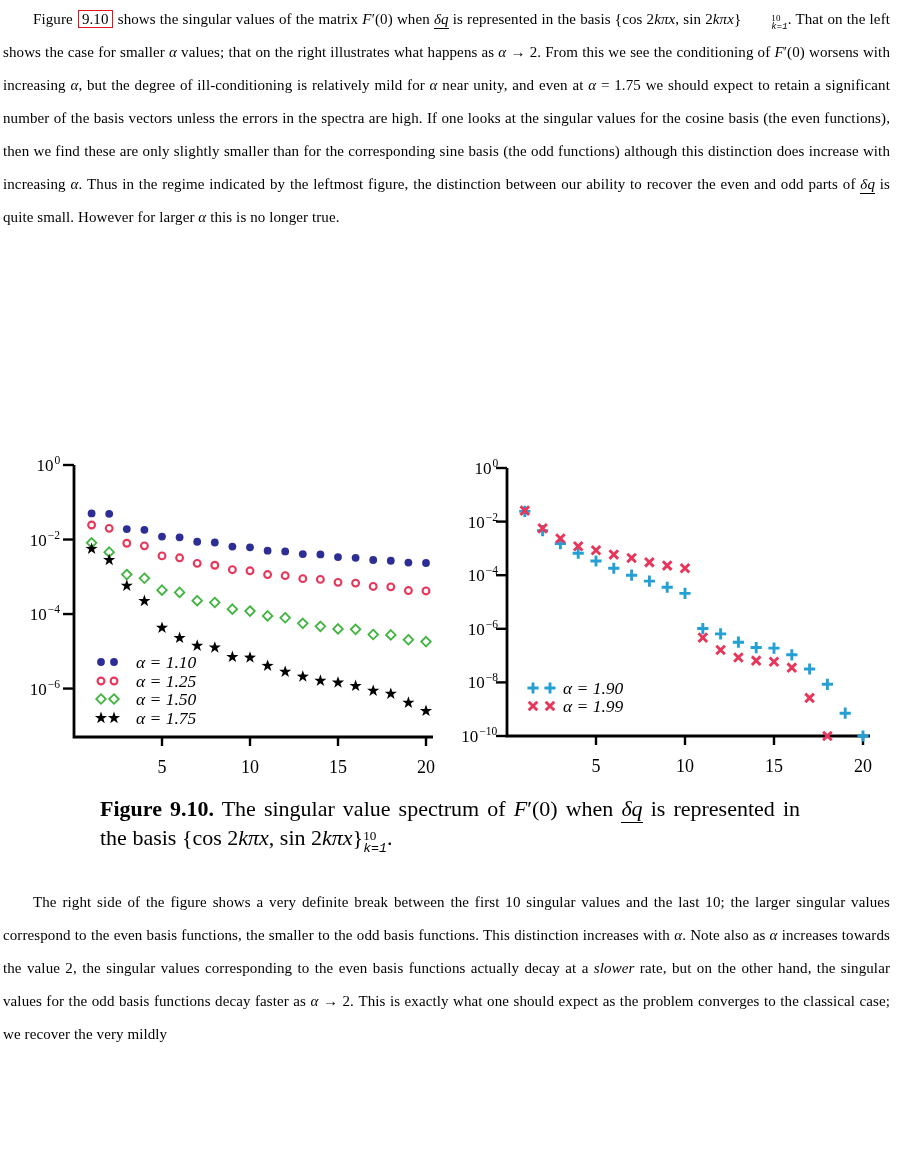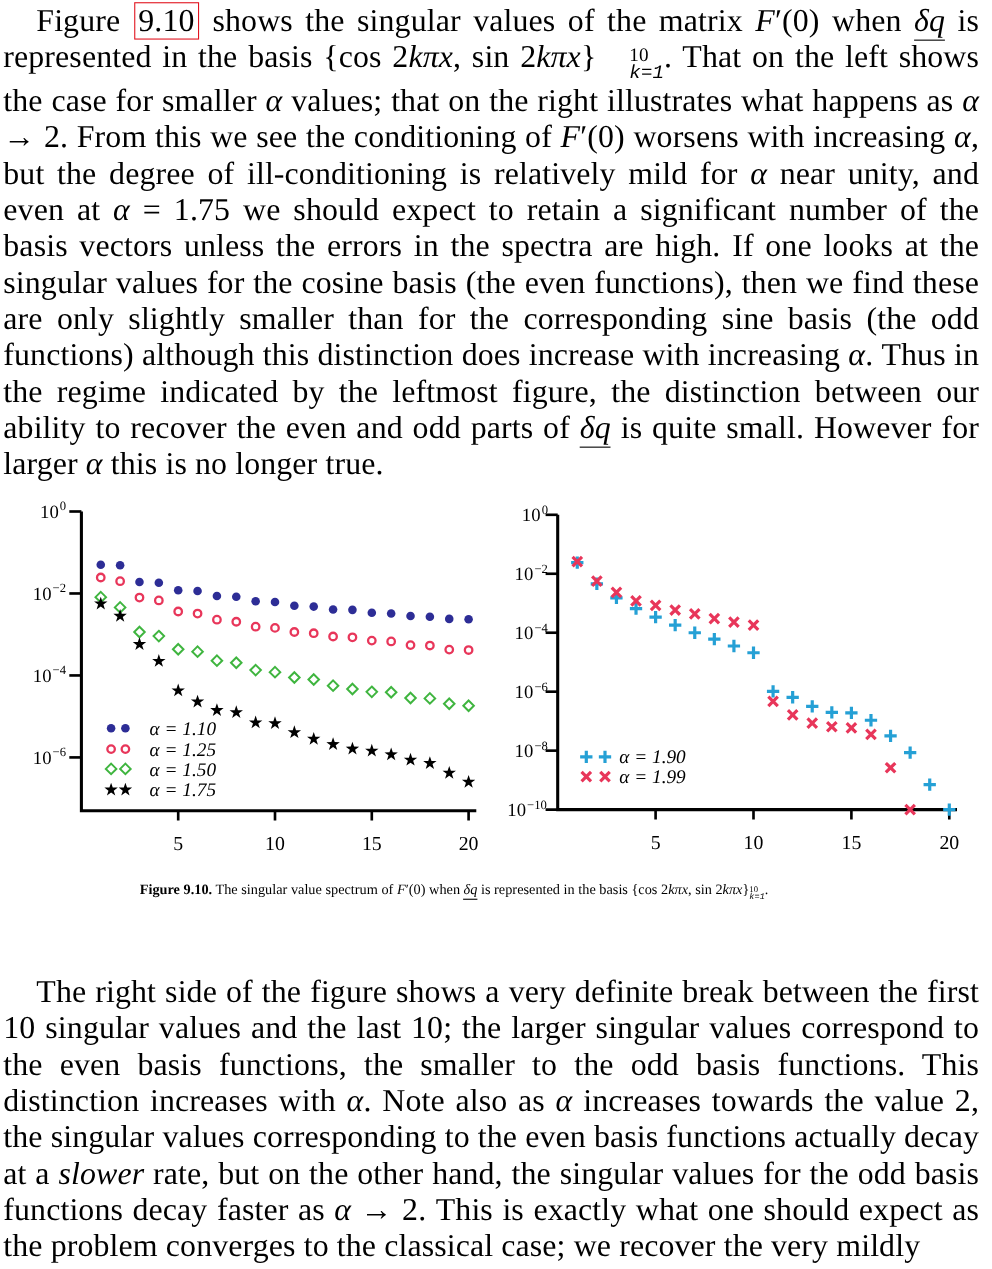--- a/index.html
+++ b/index.html
@@ -7,31 +7,30 @@
     position:relative;
     width:902px;height:1154px;
     background:#ffffff;
     font-family:"Liberation Serif","DejaVu Serif",serif;
     color:#000;
     overflow:hidden;
   }
   .para{
     position:absolute;
     text-align:justify;
-    font-size:29px;
+    font-size:15px;
     line-height:33px;
     letter-spacing:0.1px;
   }
   .para.indent{ text-indent:30px; }
   .caption{
     position:absolute;
     text-align:justify;
-    font-size:13px;
+    font-size:22px;
     line-height:28.5px;
-    margin-left:27px;
   }
   .seg-n{ font-style:normal; }
   .seg-i{ font-style:italic; }
   .seg-b{ font-weight:bold; }
   .seg-u{
     font-style:italic;
     border-bottom:1.6px solid #000;
     padding-bottom:1px;
   }
   .seg-box{

